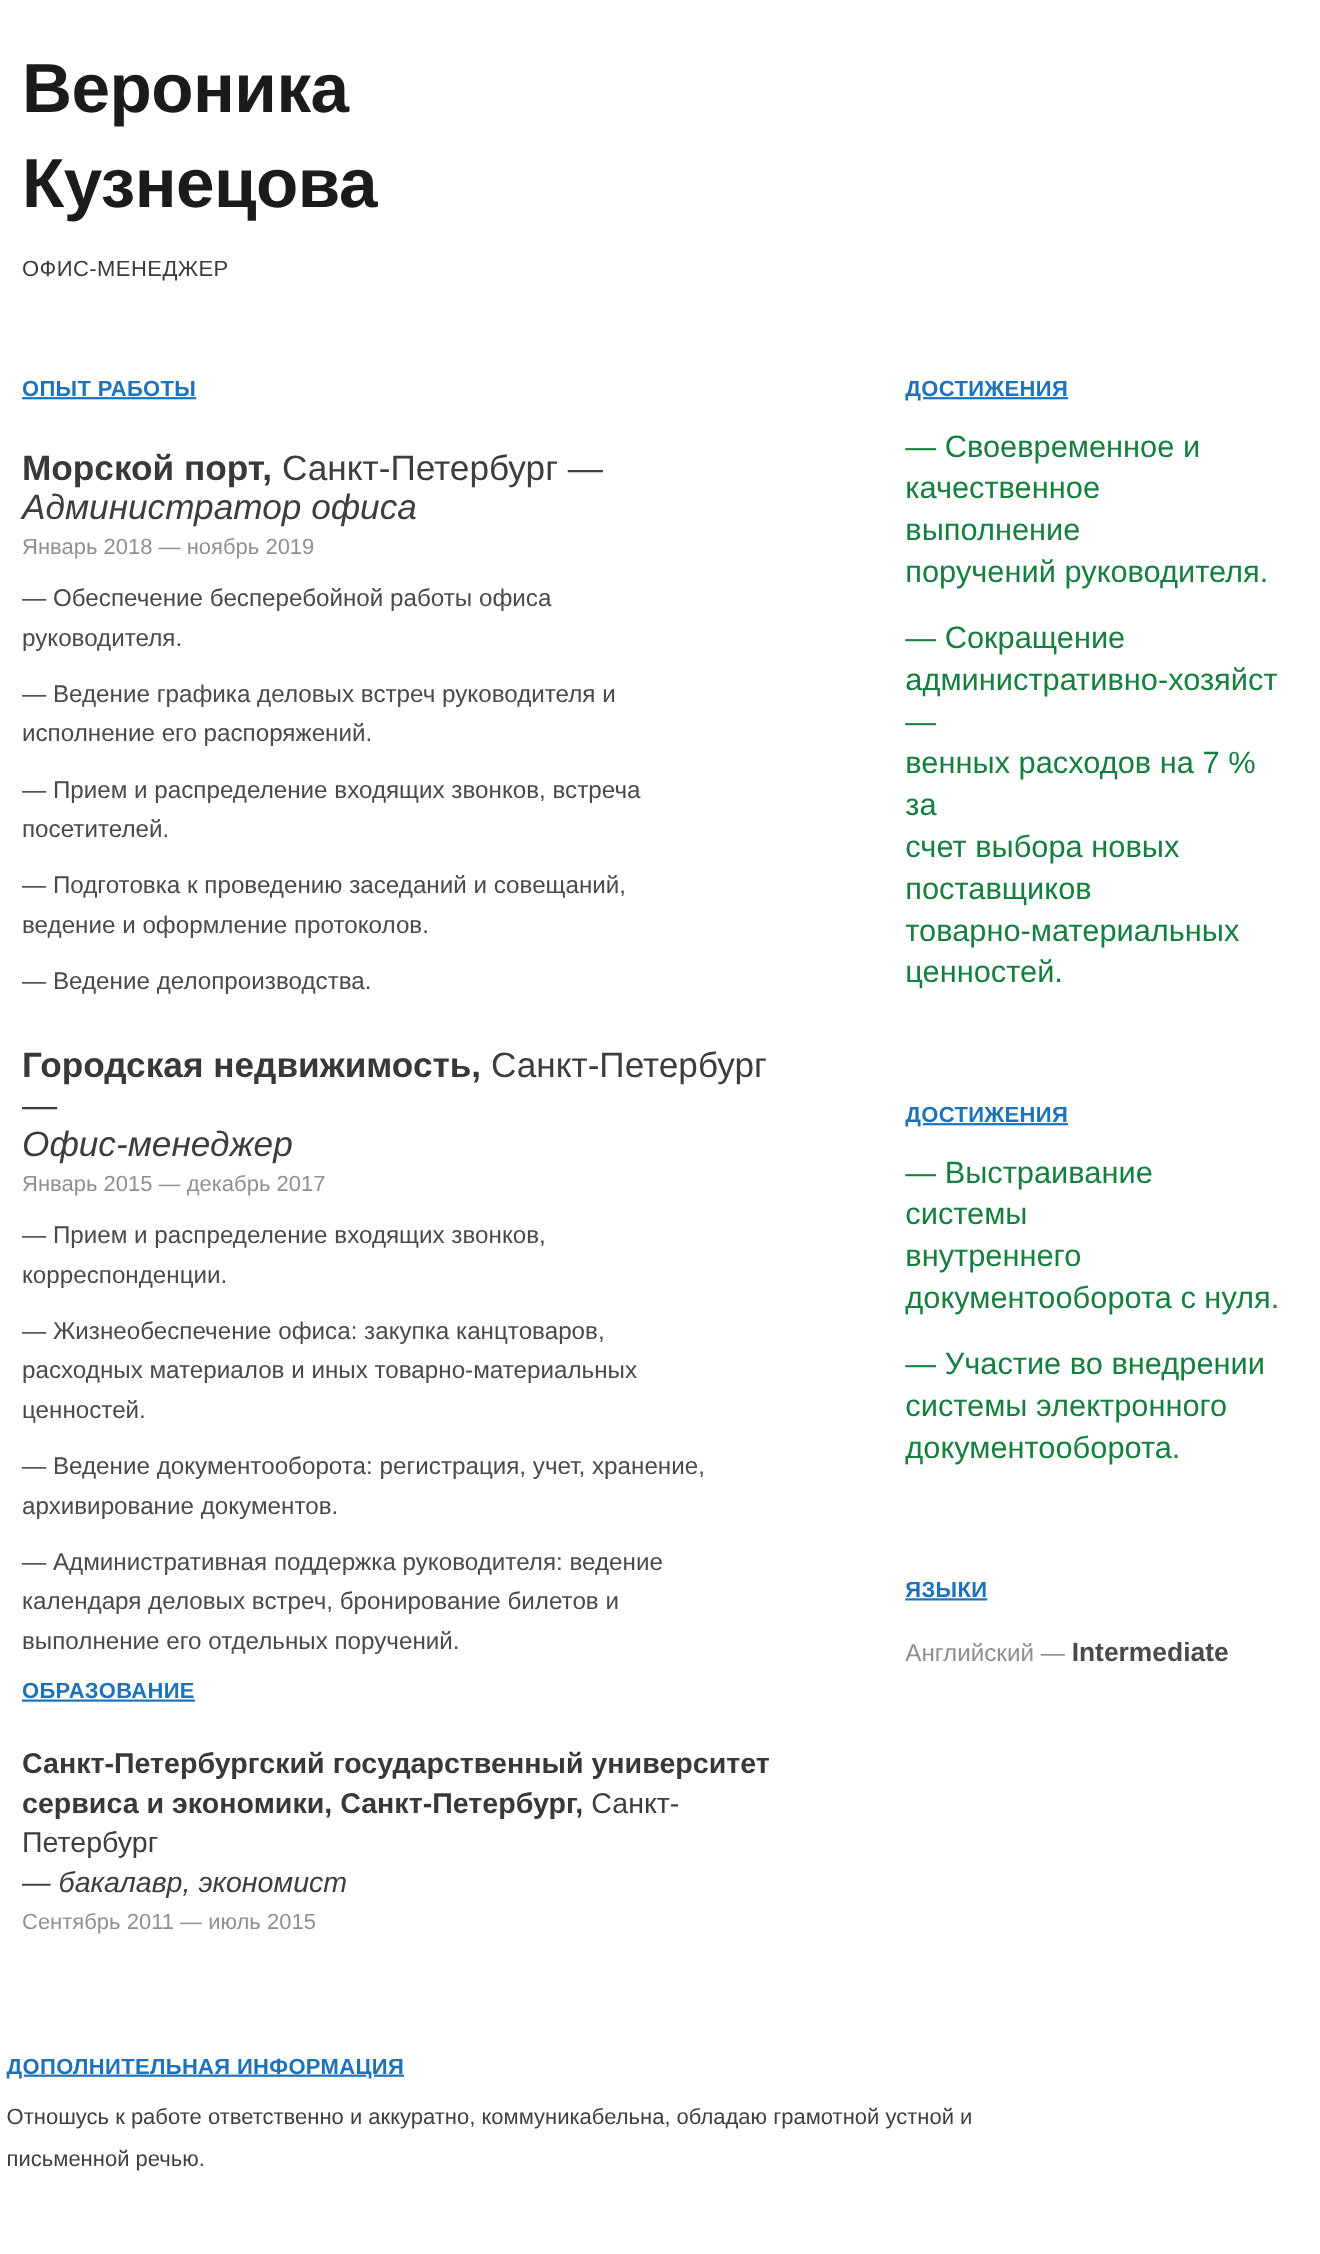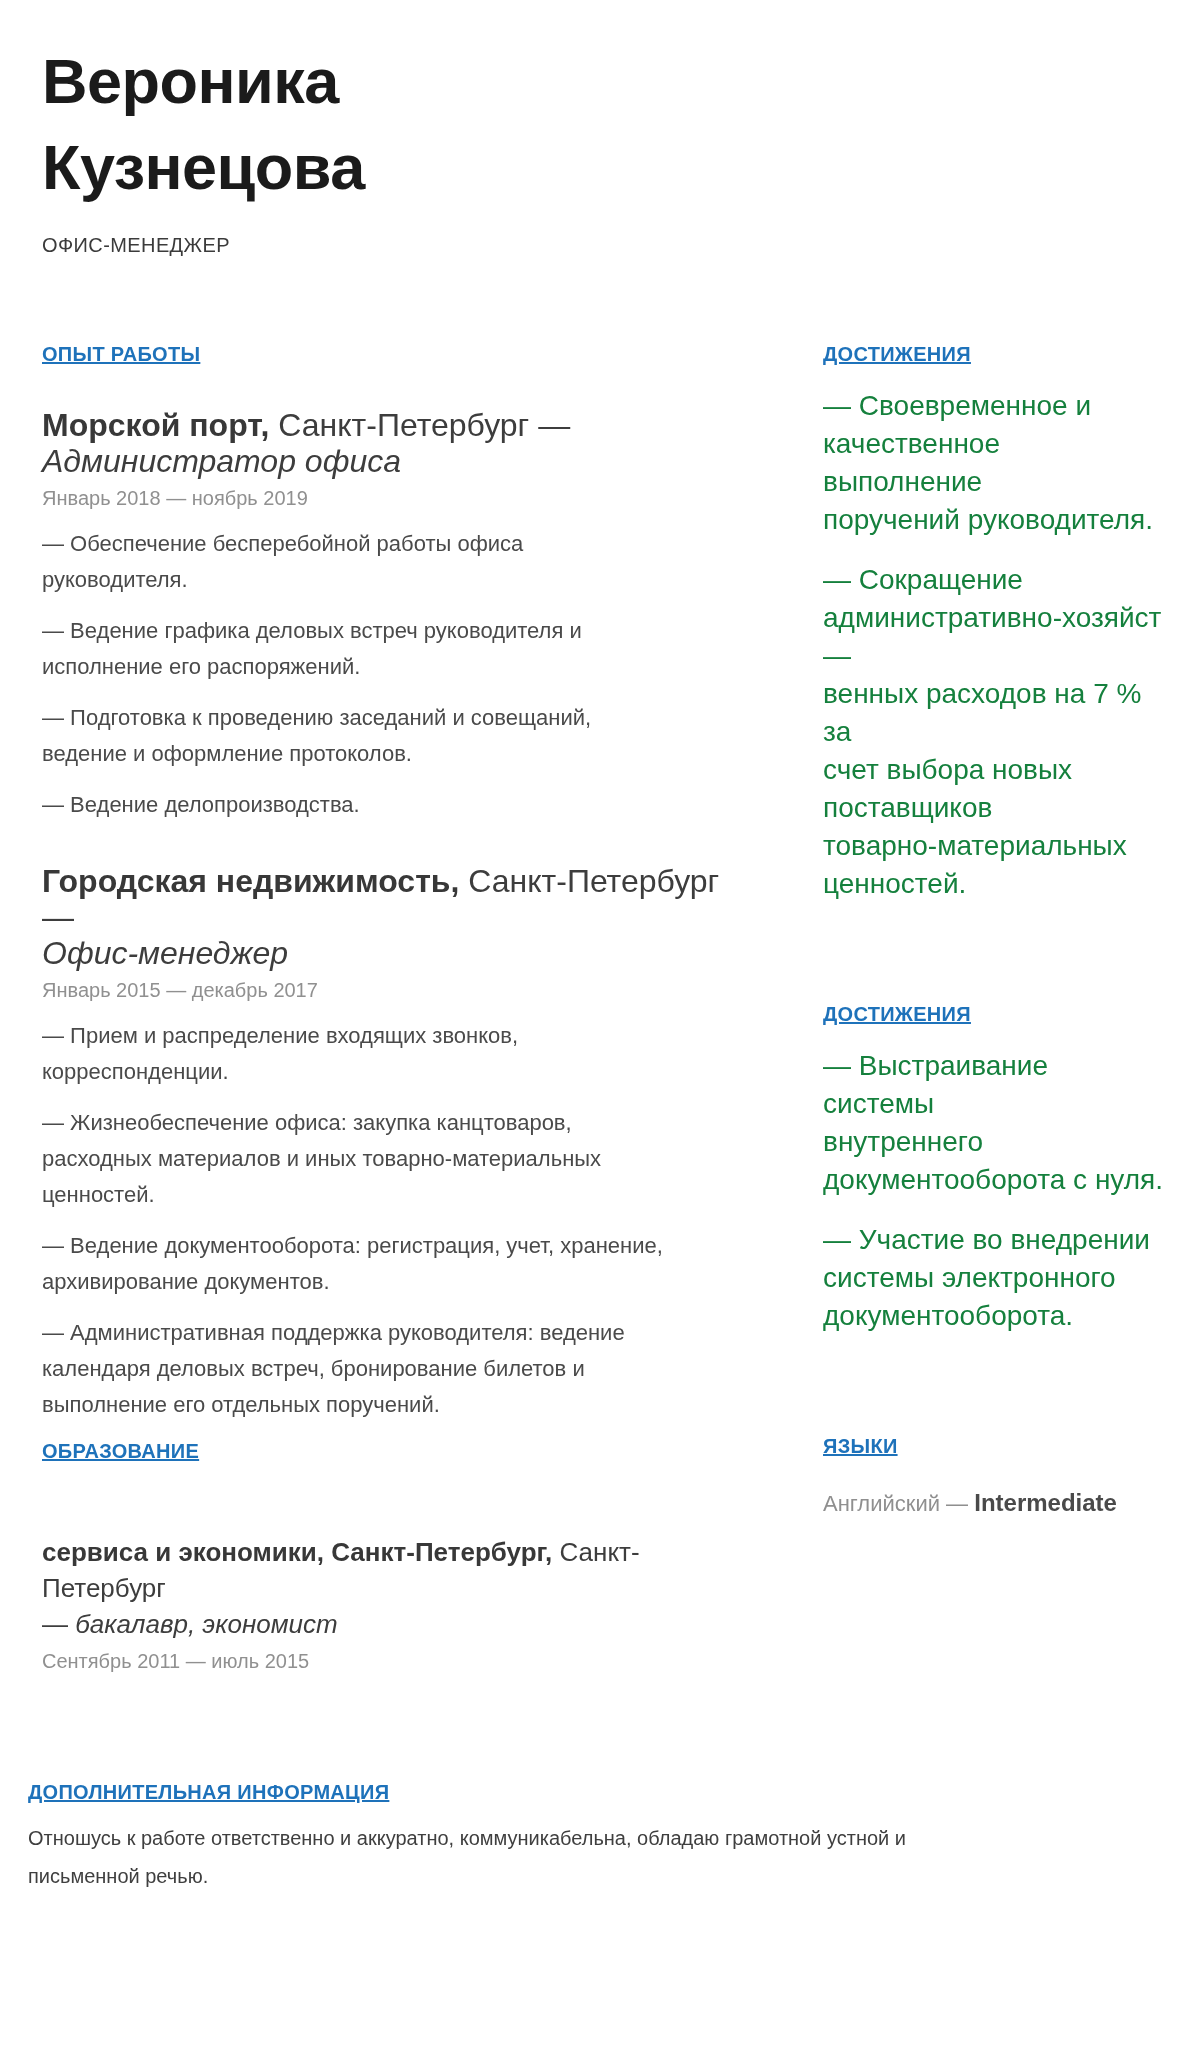--- a/index.html
+++ b/index.html
@@ -1,21 +1,21 @@
 <!DOCTYPE html>
 <html lang="ru"><head>
 <meta charset="utf-8">
 <style>
   html,body{margin:0;padding:0;background:#ffffff;}
   body{
     width:1200px;height:2049px;overflow:hidden;
     font-family:"Liberation Sans","DejaVu Sans",sans-serif;
     color:#4a4a4a;-webkit-font-smoothing:antialiased;
   }
-  .page{box-sizing:border-box;width:1200px;height:2049px;padding:30px 35px 0 42px;position:relative;}
+  .page{box-sizing:border-box;width:1200px;height:2049px;padding:30px 35px 0 20px;position:relative;}
 
   
   .top{display:flex;justify-content:space-between;align-items:flex-start;}
   .name{font-size:63px;line-height:86px;font-weight:700;color:#1b1b1b;letter-spacing:-0.5px;margin:8px 0 0;}
   .subtitle{margin-top:24px;font-size:20px;color:#3b3b3b;letter-spacing:0.4px;}
   .contact{width:345px;flex:none;margin-top:18px;}
   .location{font-size:21px;color:#333333;margin:0 0 10px;white-space:nowrap;}
   .px-line{margin-bottom:1px;}
   .px{border-radius:0;}
   .px-dark-1{width:178px;height:17px;
@@ -73,20 +73,22 @@
     <div class="col-left">
       <h2 class="sec">ОПЫТ РАБОТЫ</h2>
 
       <article>
         <h3 class="job-title"><strong>Морской порт,</strong><span> Санкт-Петербург — </span><em>Администратор офиса</em></h3>
         <div class="dates">Январь 2018 — ноябрь 2019</div>
         <p class="bullet">— Обеспечение бесперебойной работы офиса
 руководителя.</p>
         <p class="bullet">— Ведение графика деловых встреч руководителя и
 исполнение его распоряжений.</p>
+        <p class="bullet">— Прием и распределение входящих звонков, встреча
+посетителей.</p>
         <p class="bullet">— Подготовка к проведению заседаний и совещаний,
 ведение и оформление протоколов.</p>
         <p class="bullet">— Ведение делопроизводства.</p>
       </article>
 
       <article>
         <h3 class="job-title"><strong>Городская недвижимость,</strong><span> Санкт-Петербург —</span><br><em>Офис-менеджер</em></h3>
         <div class="dates">Январь 2015 — декабрь 2017</div>
         <p class="bullet">— Прием и распределение входящих звонков,
 корреспонденции.</p>
@@ -95,21 +97,21 @@
 ценностей.</p>
         <p class="bullet">— Ведение документооборота: регистрация, учет, хранение,
 архивирование документов.</p>
         <p class="bullet">— Административная поддержка руководителя: ведение
 календаря деловых встреч, бронирование билетов и
 выполнение его отдельных поручений.</p>
       </article>
 
       <h2 class="sec edu-head">ОБРАЗОВАНИЕ</h2>
       <article>
-        <h3 class="edu-title"><br><strong>сервиса и экономики, Санкт-Петербург,</strong><span> Санкт-Петербург</span><br><span>— </span><em>бакалавр, экономист</em></h3>
+        <h3 class="edu-title"><strong>Санкт-Петербургский государственный университет</strong><br><strong>сервиса и экономики, Санкт-Петербург,</strong><span> Санкт-Петербург</span><br><span>— </span><em>бакалавр, экономист</em></h3>
         <div class="dates">Сентябрь 2011 — июль 2015</div>
       </article>
     </div>
 
     <div class="col-right">
       <section>
         <h2 class="sec">ДОСТИЖЕНИЯ</h2>
         <p class="r-item">— Своевременное и
 качественное выполнение
 поручений руководителя.</p>

